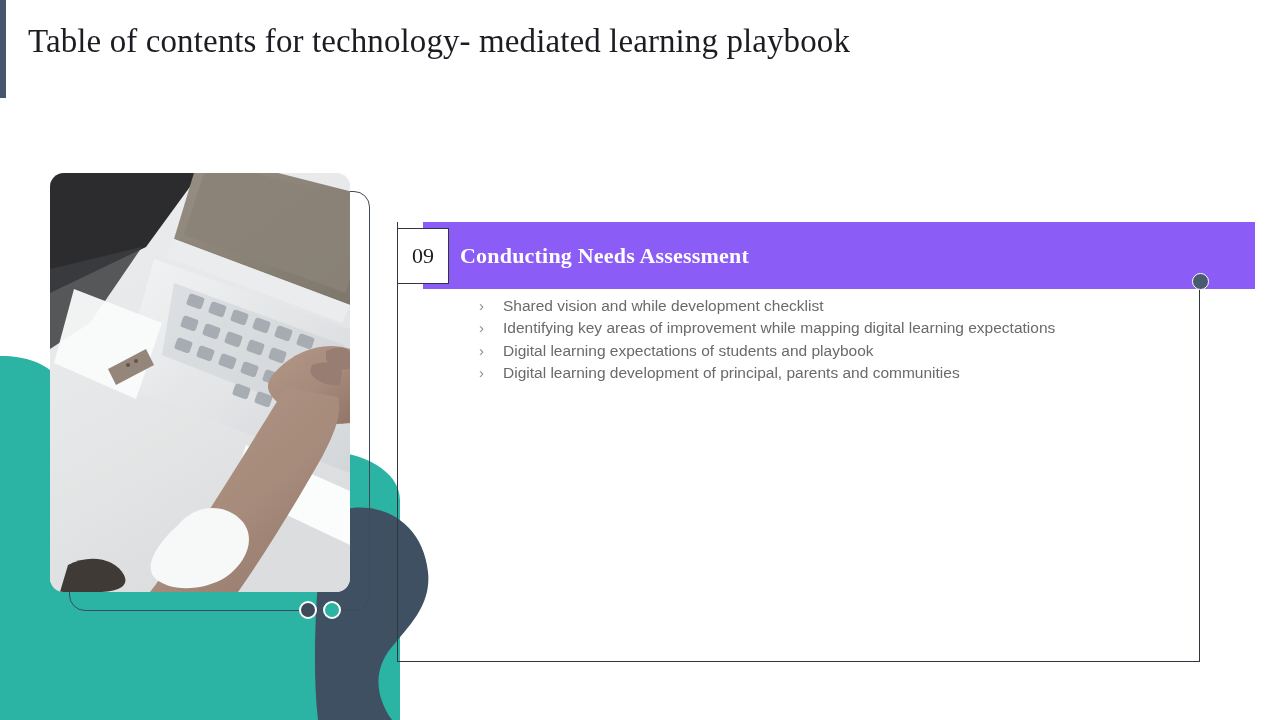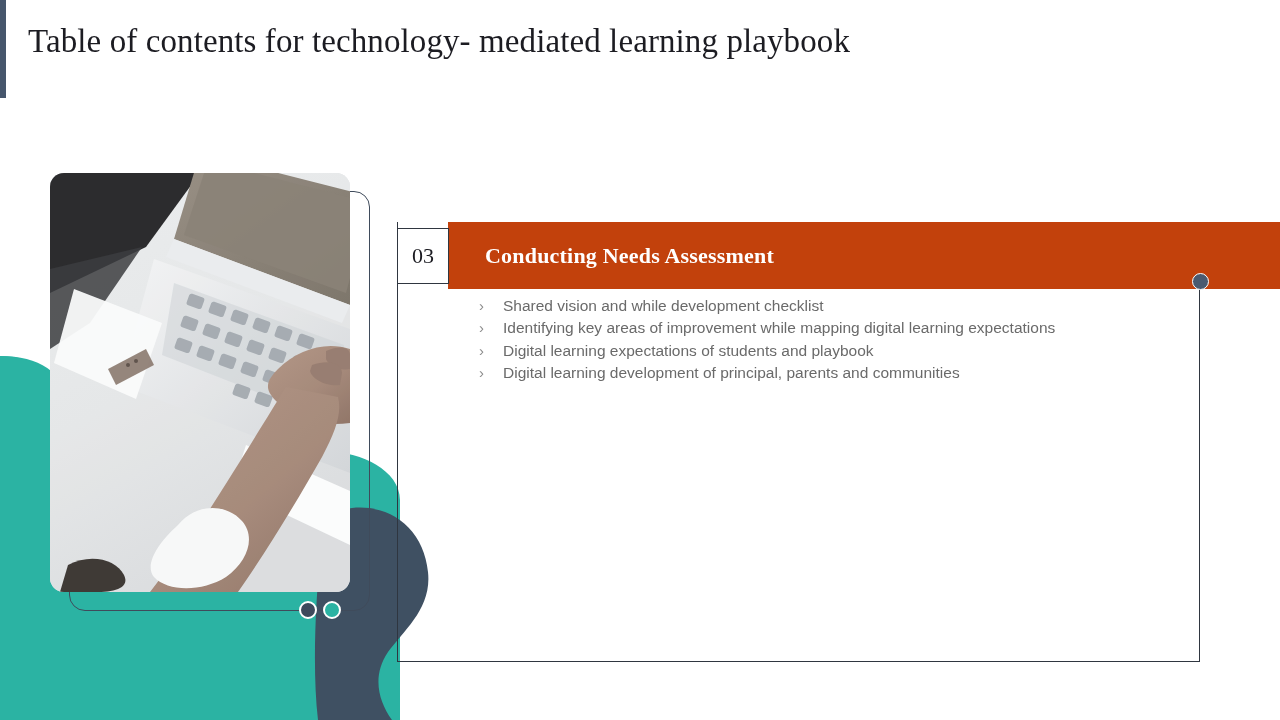--- a/index.html
+++ b/index.html
@@ -72,23 +72,23 @@
   .content-panel {
     position:absolute;
     left:397px; top:222px;
     width:803px; height:440px;
     border:1px solid #2f3640;
     border-top:none;
     background:transparent;
   }
   .section-banner {
     position:absolute;
-    left:448px; top:222px;
+    left:423px; top:222px;
     width:832px; height:67px;
-    background:#c2410c;
+    background:#8b5cf6;
     display:flex; align-items:center;
   }
   .section-banner-title {
     font-family:"Liberation Serif", serif;
     font-weight:bold;
     font-size:22px;
     color:#ffffff;
     margin-left:37px;
     letter-spacing:.2px;
   }
@@ -291,21 +291,21 @@
   </div>
 
   <div class="dot dot-dark"></div>
   <div class="dot dot-teal"></div>
 
   <div class="content-panel"></div>
   <div class="section-banner">
     <span class="section-banner-title">Conducting Needs Assessment</span>
   </div>
   <div class="section-number-box">
-    <span class="section-number">03</span>
+    <span class="section-number">09</span>
   </div>
   <div class="banner-node"></div>
 
   <div class="bullet-list">
     <div class="bullet-item">
       <span class="bullet-marker">›</span>
       <span class="bullet-text">Shared vision and while development checklist</span>
     </div>
     <div class="bullet-item">
       <span class="bullet-marker">›</span>

